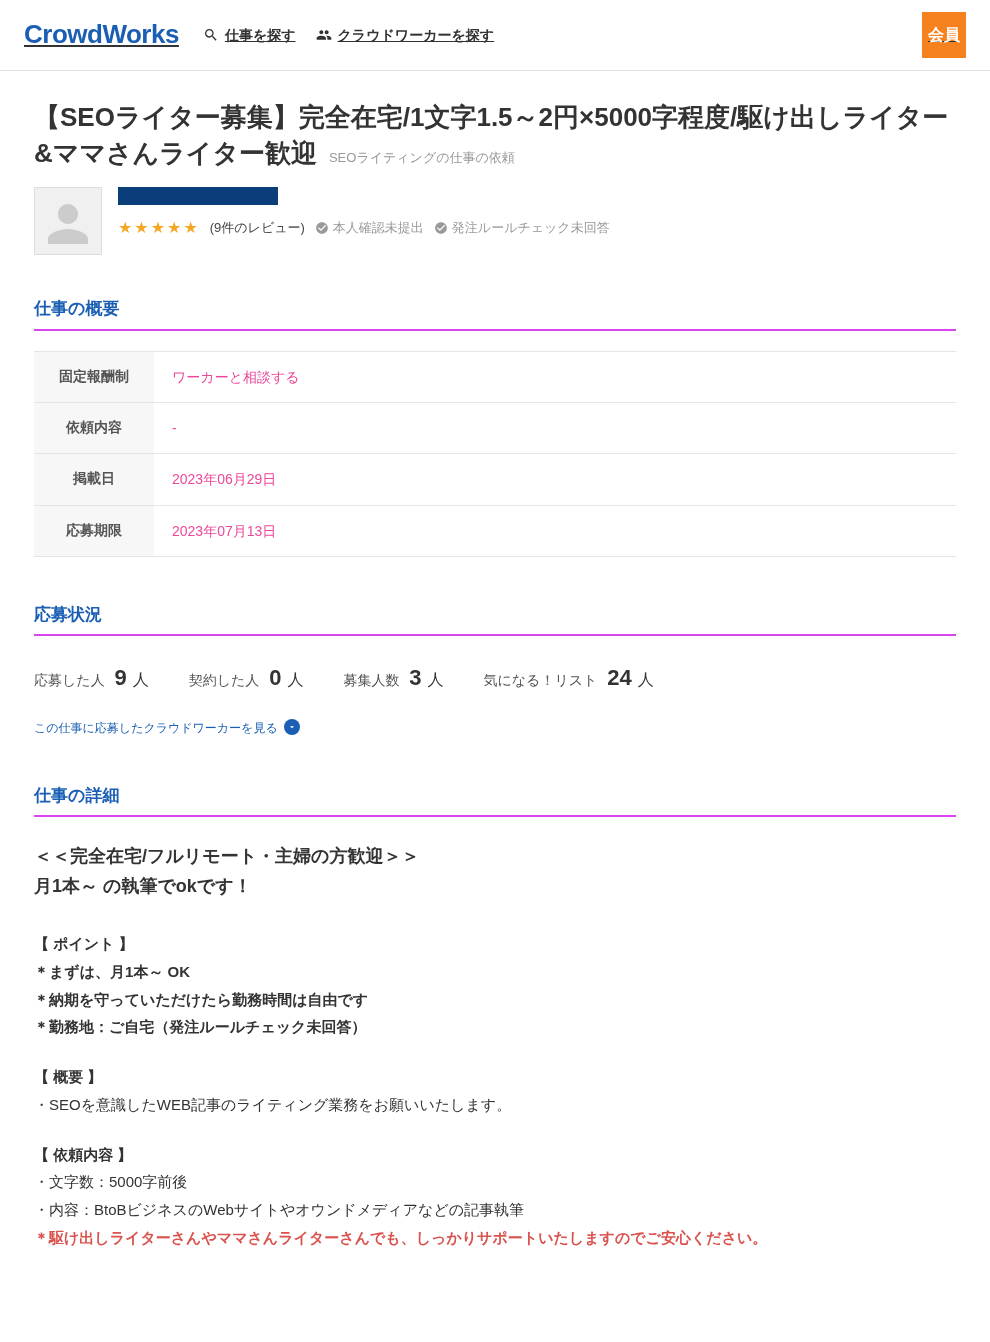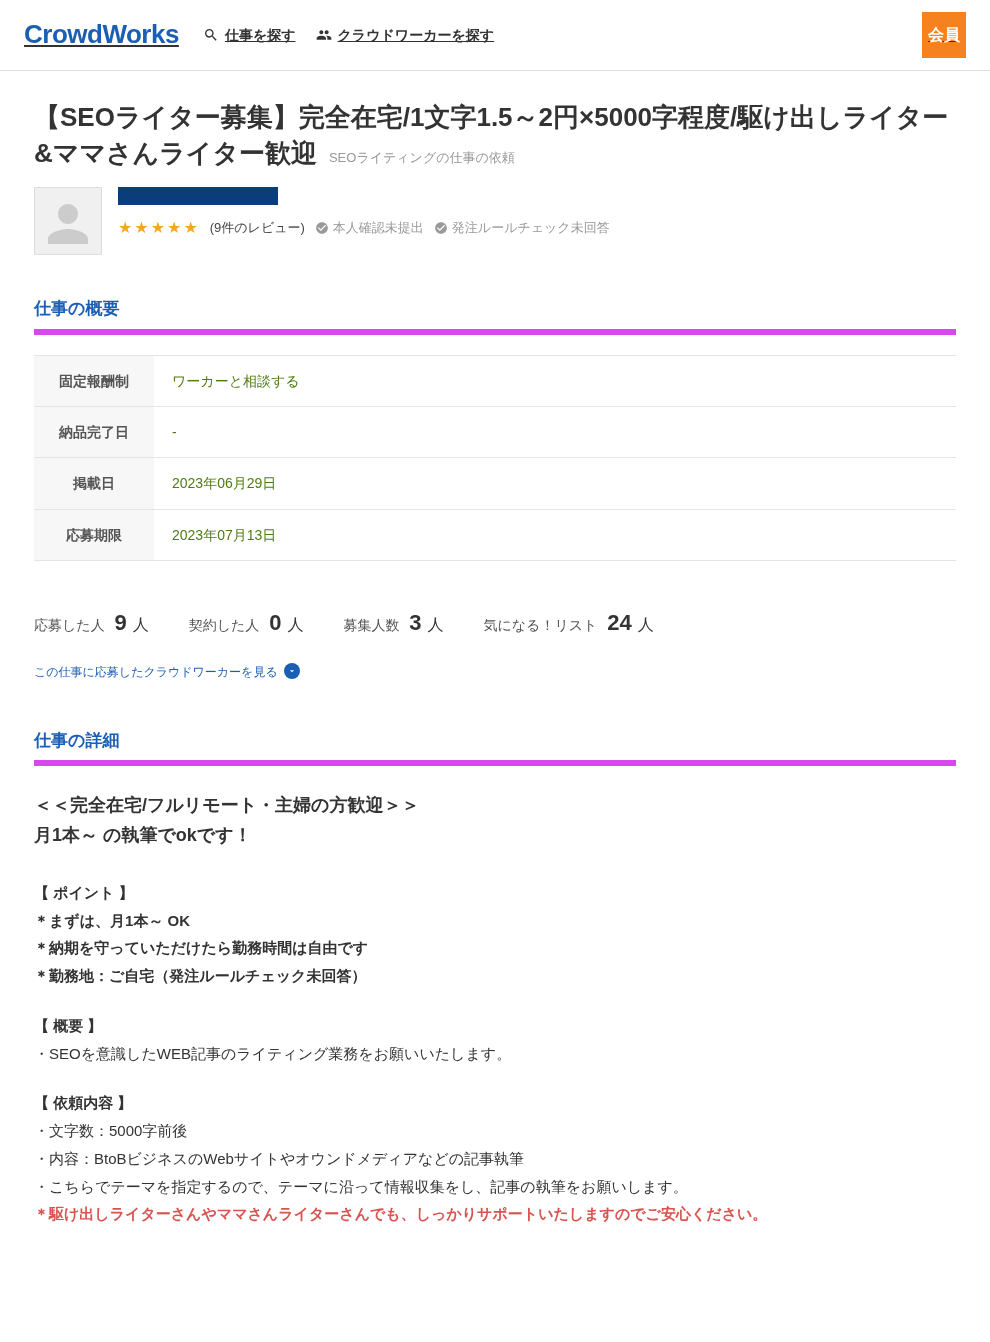--- a/index.html
+++ b/index.html
@@ -111,44 +111,45 @@
       color: #999;
       font-size: 13px;
     }
     .verify-icon {
       width: 14px; height: 14px; fill: #999;
     }
     .section-heading {
       font-size: 17px;
       font-weight: 700;
       color: #1a5fb4;
-      border-bottom: 6px solid #d946ef;
+      border-bottom: 2px solid #d946ef;
       padding-bottom: 6px;
       margin-bottom: 0;
     }
     .summary-table {
       width: 100%;
       border-collapse: collapse;
       margin-top: 20px;
       margin-bottom: 44px;
     }
     .summary-table tr { border-top: 1px solid #e5e5e5; }
     .summary-table tr:last-child { border-bottom: 1px solid #e5e5e5; }
     .summary-table th {
       background: #f7f7f7;
       width: 120px;
       padding: 14px 10px;
       text-align: center;
       font-weight: 600;
       color: #555;
       font-size: 14px;
+      font-family: Liberation Serif, serif;
     }
     .summary-table td {
       padding: 14px 18px;
-      color: #4d7c0f;
+      color: #ec4899;
     }
     .status-row {
       display: flex;
       gap: 40px;
       align-items: baseline;
       margin: 24px 0 20px;
       flex-wrap: wrap;
     }
     .status-item { font-size: 14px; color: #555; }
     .status-value {
@@ -249,34 +250,35 @@
   </div>
 
   <h2 class="section-heading">仕事の概要</h2>
   <table class="summary-table">
     <tbody>
         <tr>
       <th>固定報酬制</th>
       <td>ワーカーと相談する</td>
     </tr>
     <tr>
-      <th>納品完了日</th>
+      <th>依頼内容</th>
       <td>-</td>
     </tr>
     <tr>
       <th>掲載日</th>
       <td>2023年06月29日</td>
     </tr>
     <tr>
       <th>応募期限</th>
       <td>2023年07月13日</td>
     </tr>
   </tbody>
     </table>
 
+  <h2 class="section-heading">応募状況</h2>
   <div class="status-row">
     <div class="status-item">
       <span>応募した人</span>
       <span class="status-value">9</span>
       <span class="status-unit">人</span>
     </div>
     <div class="status-item">
       <span>契約した人</span>
       <span class="status-value">0</span>
       <span class="status-unit">人</span>
@@ -318,18 +320,17 @@
 
     <div class="detail-section">
       <div class="bold">【 概要 】</div>
       <div>・SEOを意識したWEB記事のライティング業務をお願いいたします。</div>
     </div>
 
     <div class="detail-section">
       <div class="bold">【 依頼内容 】</div>
       <div>・文字数：5000字前後</div>
       <div>・内容：BtoBビジネスのWebサイトやオウンドメディアなどの記事執筆</div>
-      <div>・こちらでテーマを指定するので、テーマに沿って情報収集をし、記事の執筆をお願いします。</div>
       <div class="red">＊駆け出しライターさんやママさんライターさんでも、しっかりサポートいたしますのでご安心ください。</div>
     </div>
   </div>
 
 </div>
 
 </body></html>

